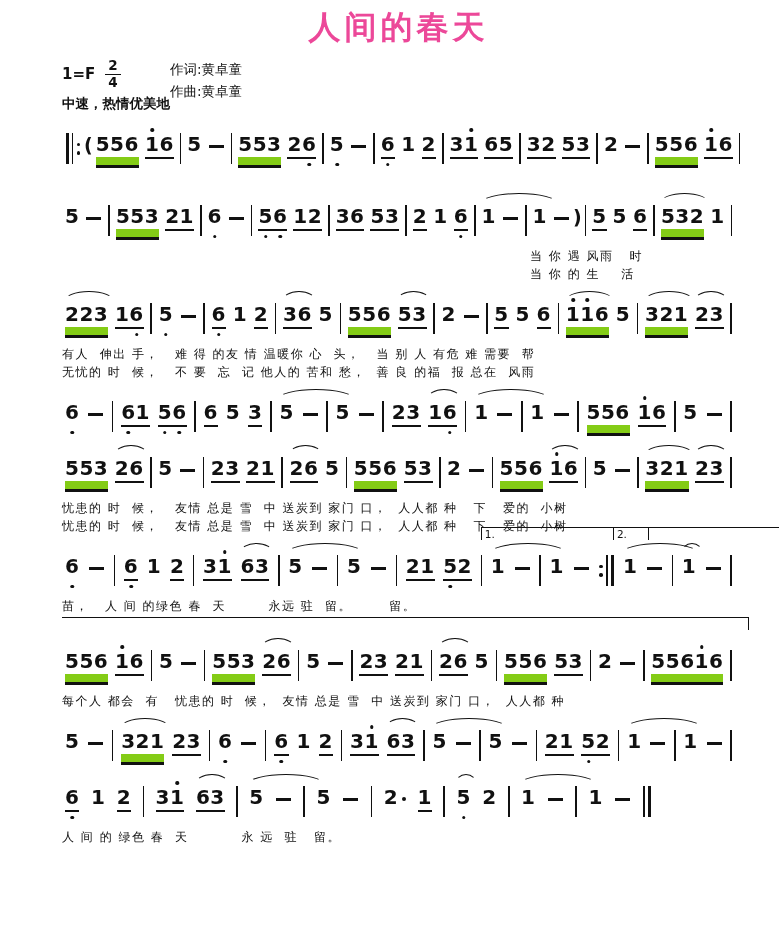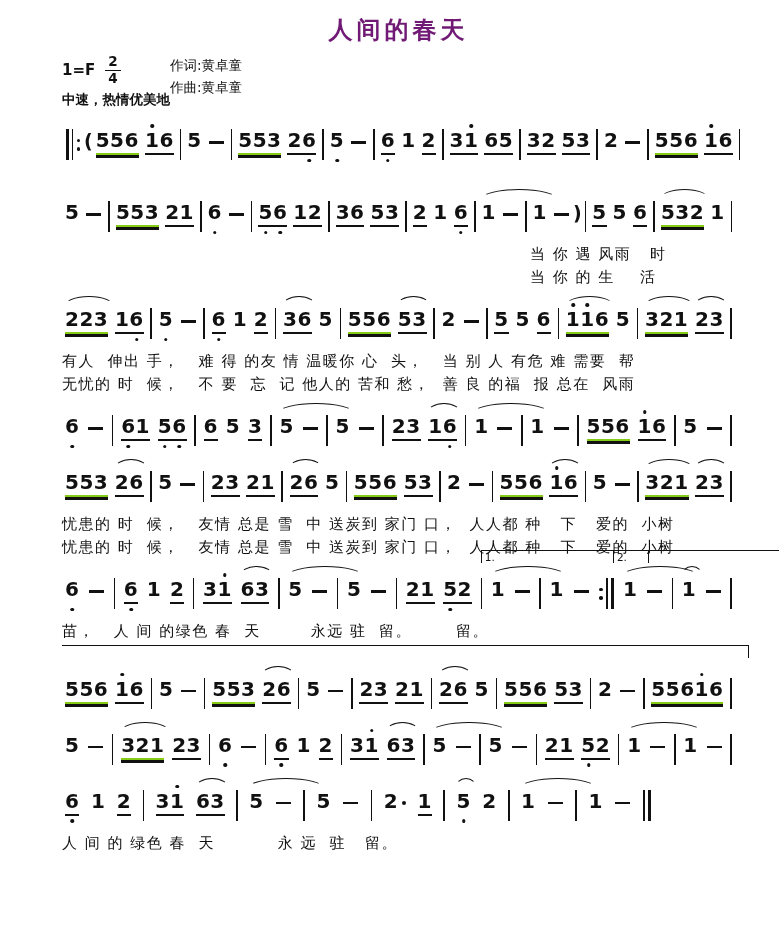--- a/index.html
+++ b/index.html
@@ -1,52 +1,52 @@
 <!DOCTYPE html>
 <html><head>
 <meta charset="utf-8">
 <style>
   html,body{margin:0;padding:0;background:#fff;}
   body{width:779px;min-height:938px;position:relative;font-family:"DejaVu Sans",sans-serif;color:#111;overflow:hidden;}
   .sheet{padding:6px 44px 30px 62px;}
-  .title{text-align:center;font-family:"DejaVu Serif",serif;font-weight:bold;font-size:24px;letter-spacing:4px;color:#701a75;margin:8px 0 0 0;}
+  .title{text-align:center;font-family:"DejaVu Serif",serif;font-weight:bold;font-size:32px;letter-spacing:4px;color:#ec4899;margin:0 0 0 0;}
   .hdr{display:flex;margin-top:8px;}
   .keyline{display:flex;align-items:center;font-size:15px;font-weight:bold;}
   .frac{display:inline-flex;flex-direction:column;align-items:center;margin-left:10px;font-size:13.5px;line-height:1.15;font-weight:bold;}
   .frac .num{border-bottom:1.3px solid #111;padding:0 3px;}
   .tempo{font-size:13.5px;font-weight:bold;margin-top:5px;}
   .credits{font-size:13.5px;font-weight:normal;line-height:1.65;text-align:left;padding-right:6px;}
   .score{margin-top:12px;}
   .system{margin-top:20px;}
   .score .system:nth-child(1){margin-bottom:36px;}
   .score .system:nth-child(2) .lyr{padding-left:468px;}
   .score .system:nth-child(9) .notes{width:88%;}
   .notes{display:flex;justify-content:space-between;align-items:flex-start;height:36px;font-weight:bold;font-size:20px;}
   .note{position:relative;display:inline-flex;align-items:flex-start;margin:0 3px;flex:none;}
   .txt{display:inline-block;line-height:1.15;white-space:nowrap;letter-spacing:0.5px;}
   .u1>.txt{border-bottom:2px solid #111;padding-bottom:1px;}
-  .u2>.txt{border-bottom:2px solid #84cc16;padding-bottom:1px;box-shadow:0 3px 0 #111;}
+  .u2>.txt{border-bottom:8px solid #84cc16;padding-bottom:1px;box-shadow:0 3px 0 #111;}
   .ch{position:relative;display:inline-block;}
   .ch.da::before{content:"";position:absolute;top:-5px;left:50%;transform:translateX(-50%);width:3.5px;height:3.5px;border-radius:50%;background:#111;}
   .ch.db::after{content:"";position:absolute;bottom:-10px;left:50%;transform:translateX(-50%);width:3.5px;height:3.5px;border-radius:50%;background:#111;}
   .bar{width:1.5px;height:31px;background:#111;margin:0 3px;flex:none;}
   .dash{width:15px;height:2.5px;background:#111;margin:12px 4px 0 4px;flex:none;}
   .paren{font-size:19px;font-weight:bold;flex:none;line-height:1.3;}
   .arc{position:absolute;top:-12px;left:-1px;height:10px;border:1.6px solid transparent;border-top-color:#111;border-radius:50%/10px 10px 0 0;pointer-events:none;}
   .arc-s{width:110%;min-width:20px;}
   .arc-w{width:340%;min-width:74px;z-index:2;}
   .augdot{width:4px;height:4px;border-radius:50%;background:#111;margin:11px 0 0 4px;flex:none;}
   .ending{position:absolute;top:-28px;left:-10px;width:168px;height:13px;border-top:1.3px solid #111;border-left:1.3px solid #111;border-right:1.3px solid #111;font-size:10.5px;font-weight:normal;line-height:12px;padding-left:3px;text-align:left;box-sizing:border-box;}
   .ending.e2{border-right:none;}
   .rep,.fin{display:inline-flex;align-items:center;height:31px;flex:none;margin:0 2px;}
   .vbar{width:1.5px;height:31px;background:#111;margin:0 1.5px;}
   .vbar.thick{width:3px;}
   .rdots{display:flex;flex-direction:column;justify-content:center;gap:5px;height:31px;margin:0 2px;}
   .rdots i{width:3.5px;height:3.5px;border-radius:50%;background:#111;display:block;}
-  .lyr{font-size:15px;line-height:1.5;white-space:pre;letter-spacing:1.5px;margin-top:6px;color:#111;}
+  .lyr{font-size:12px;line-height:1.5;white-space:pre;letter-spacing:1.5px;margin-top:6px;color:#111;}
   .lyr+.lyr{margin-top:0;}
   .cont{height:12px;border-top:1.6px solid #111;border-right:1.6px solid #111;margin:2px -14px 0 0;}
 </style>
 </head>
 <body>
 
 <div class="sheet">
   <h1 class="title">人间的春天</h1>
 
   <div class="hdr">
@@ -561,20 +561,21 @@
           <span class="note">
             <span class="txt"><span class="ch">2</span></span>
           </span>
           <span class="dash"></span>
           <span class="bar"></span>
           <span class="note u2">
             <span class="txt"><span class="ch">5</span><span class="ch">5</span><span class="ch">6</span><span class="ch da">1</span><span class="ch">6</span></span>
           </span>
           <span class="bar"></span>
         </div>
+        <div class="lyr">每个人 都会  有   忧患的 时  候，  友情 总是 雪  中 送炭到 家门 口，  人人都 种</div>
       </div>
       <div class="system">
         <div class="notes">
           <span class="note">
             <span class="txt"><span class="ch">5</span></span>
           </span>
           <span class="dash"></span>
           <span class="bar"></span>
           <span class="note u2">
             <span class="txt"><span class="ch">3</span><span class="ch">2</span><span class="ch">1</span></span>

